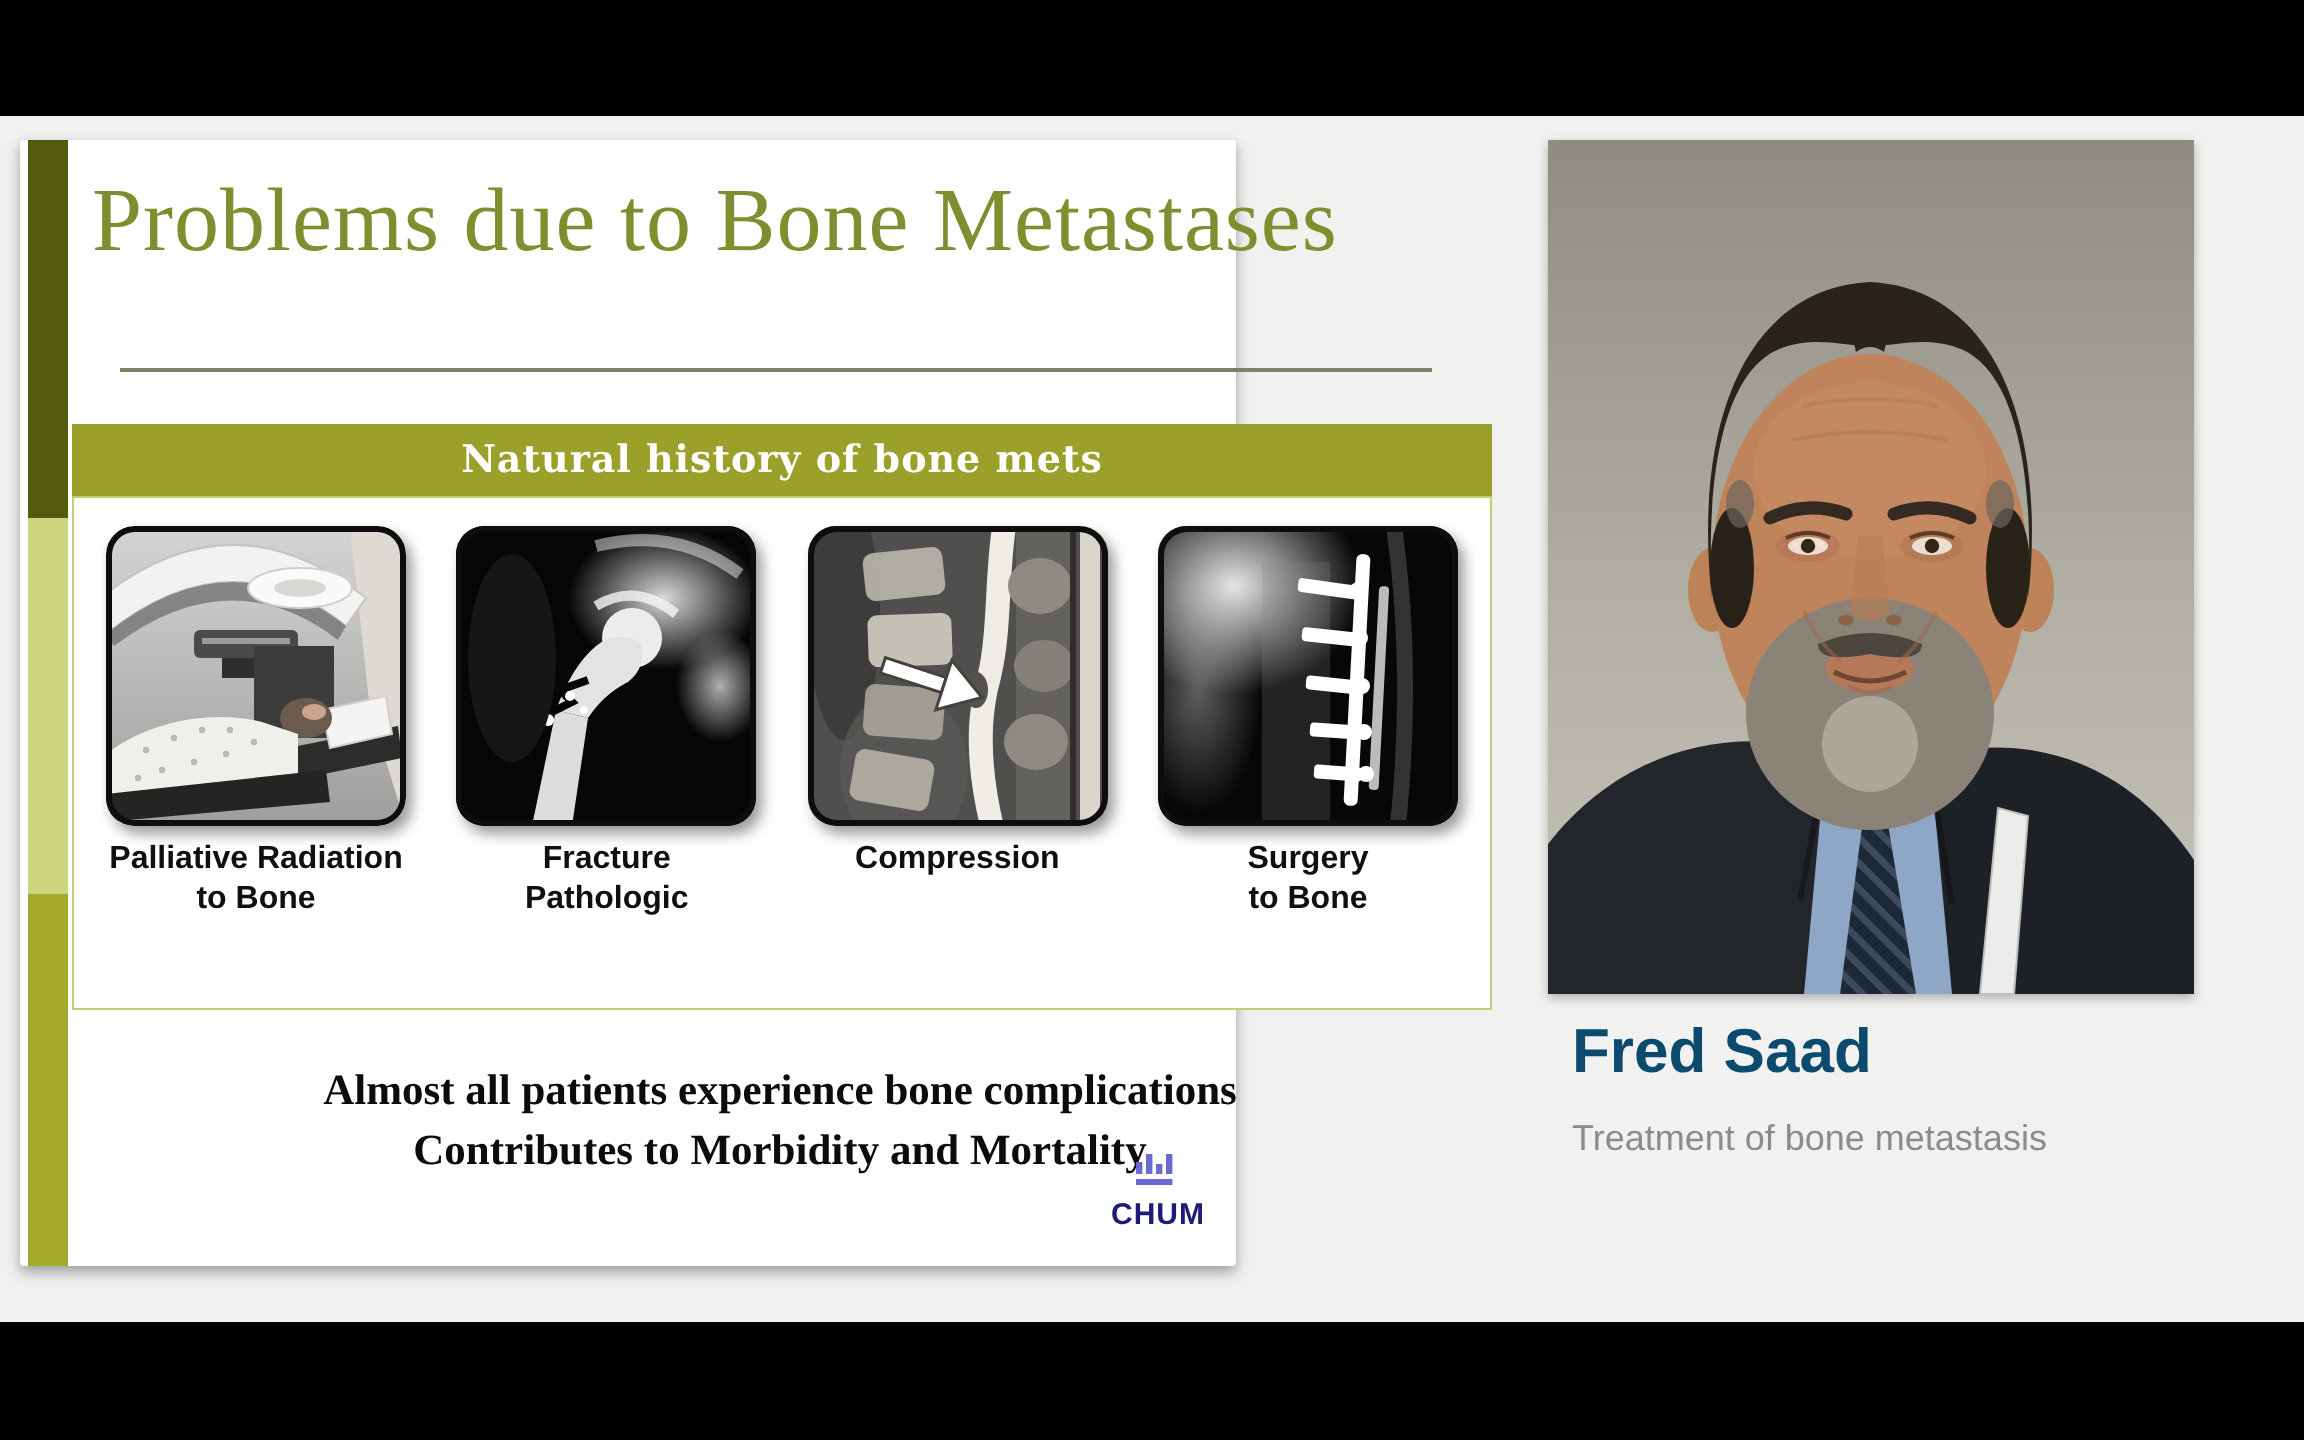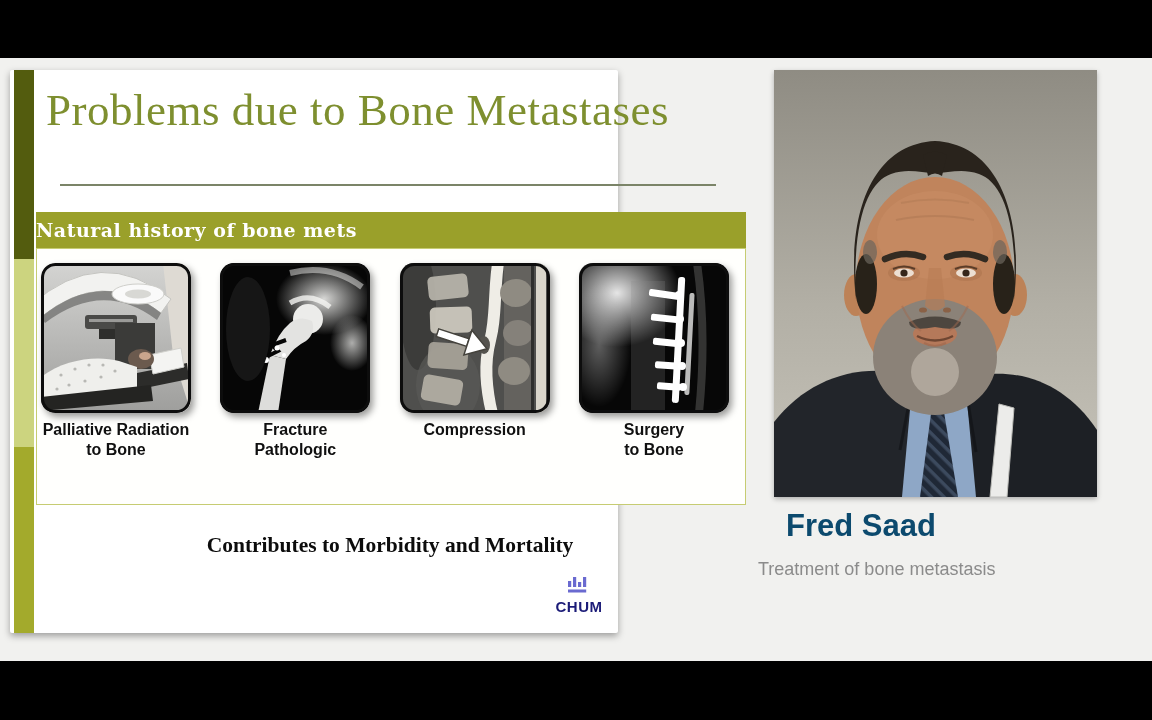--- a/index.html
+++ b/index.html
@@ -10,35 +10,35 @@
   .stage{position:absolute;left:0;top:58px;width:1152px;height:603px;background:#f1f1ef;}
 
   
   .slide{position:absolute;left:10px;top:12px;width:608px;height:563px;background:#ffffff;border-radius:2px;box-shadow:0 3px 7px rgba(0,0,0,.35);}
   .accent{position:absolute;left:4px;top:0;width:20px;height:563px;}
   .accent .a1{height:189px;background:#535c0e;}
   .accent .a2{height:188px;background:#ccd47f;}
   .accent .a3{height:186px;background:#a3aa2c;}
   .slide-title{position:absolute;left:36px;top:14px;margin:0;font-family:"Liberation Serif",serif;font-weight:400;font-size:45px;letter-spacing:.5px;color:#7e8f2f;white-space:nowrap;}
   .rule{position:absolute;left:50px;top:114px;width:656px;height:0;border-top:2px solid #7b8468;}
-  .banner{position:absolute;left:26px;top:142px;width:710px;height:36px;background:#9aa02a;color:#fff;font-family:"DejaVu Serif",serif;font-weight:700;font-size:19px;line-height:36px;text-align:left;letter-spacing:.5px;}
-  .figbox{position:absolute;left:26px;top:178px;width:710px;height:257px;border:1px solid #c6cc72;background:#fffffd;box-sizing:border-box;display:flex;justify-content:space-between;padding:14px 16px 0 4px;}
+  .banner{position:absolute;left:26px;top:142px;width:710px;height:36px;background:#9aa02a;color:#fff;font-family:"DejaVu Serif",serif;font-weight:700;font-size:19px;line-height:36px;text-align:center;letter-spacing:.5px;}
+  .figbox{position:absolute;left:26px;top:178px;width:710px;height:257px;border:1px solid #c6cc72;background:#fffffd;box-sizing:border-box;display:flex;justify-content:space-between;padding:14px 16px 0 16px;}
   .figure{width:150px;text-align:center;}
   .fig-img{width:150px;height:150px;border-radius:14px;overflow:hidden;box-shadow:3px 4px 7px rgba(0,0,0,.4);}
   .fig-img svg{display:block;}
   .fig-label{margin:7px -22px 0 -22px;font-weight:700;font-size:16px;line-height:20px;color:#101010;white-space:nowrap;}
   .message{position:absolute;left:0;top:460px;width:760px;text-align:center;font-family:"Liberation Serif",serif;font-weight:700;font-size:21.5px;line-height:30px;color:#0c0c0c;}
   .chum{position:absolute;right:13px;top:504px;width:52px;text-align:center;}
   .chum-word{font-weight:700;font-size:15px;letter-spacing:.5px;color:#1c1c78;margin-top:0;}
 
   
   .photo{position:absolute;left:774px;top:12px;width:323px;height:427px;background:#aba89e;box-shadow:0 2px 5px rgba(0,0,0,.28);}
   .photo svg{display:block;}
   .speaker-name{position:absolute;left:786px;top:450px;font-weight:700;font-size:31px;color:#0c4a6e;}
-  .speaker-topic{position:absolute;left:758px;top:501px;font-size:18px;color:#8b8b8b;}
+  .speaker-topic{position:absolute;left:786px;top:501px;font-size:18px;color:#8b8b8b;}
 </style>
 </head>
 <body>
 
 <div class="viewer">
   <div class="letterbox top"></div>
 
   <div class="stage">
 
     <div class="slide">
@@ -197,20 +197,21 @@
           </div>
           <figcaption class="fig-label">
             <div>Surgery</div>
             <div>to Bone</div>
           </figcaption>
         </figure>
 
       </div>
 
       <div class="message">
+        <div>Almost all patients experience bone complications</div>
         <div>Contributes to Morbidity and Mortality</div>
       </div>
 
       <div class="chum">
         <svg width="30" height="20" viewBox="0 0 30 20">
           <g fill="#6a6ad0">
             <rect x="4" y="7" width="3.2" height="6"></rect>
             <rect x="9" y="3" width="3.2" height="10"></rect>
             <rect x="14" y="8" width="3.2" height="5"></rect>
             <rect x="19" y="3" width="3.2" height="10"></rect>

